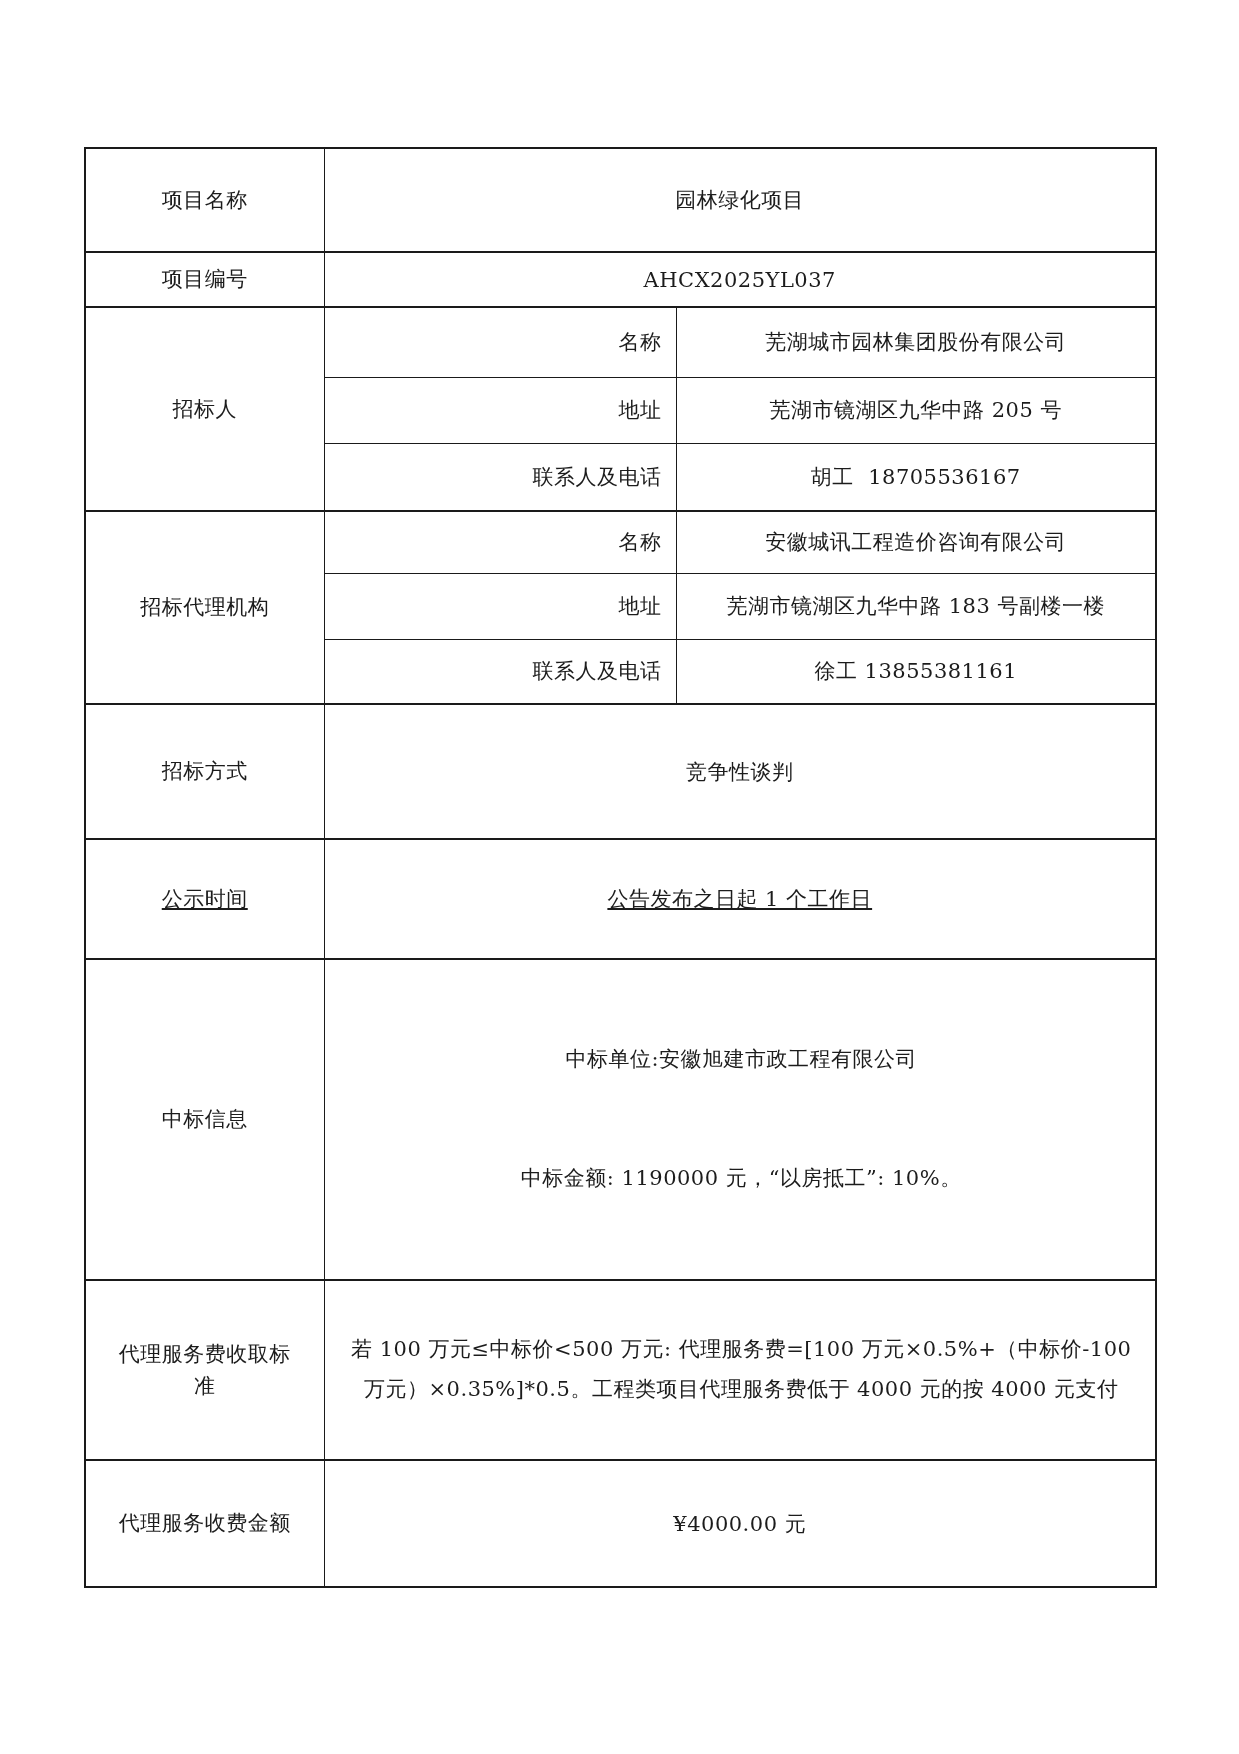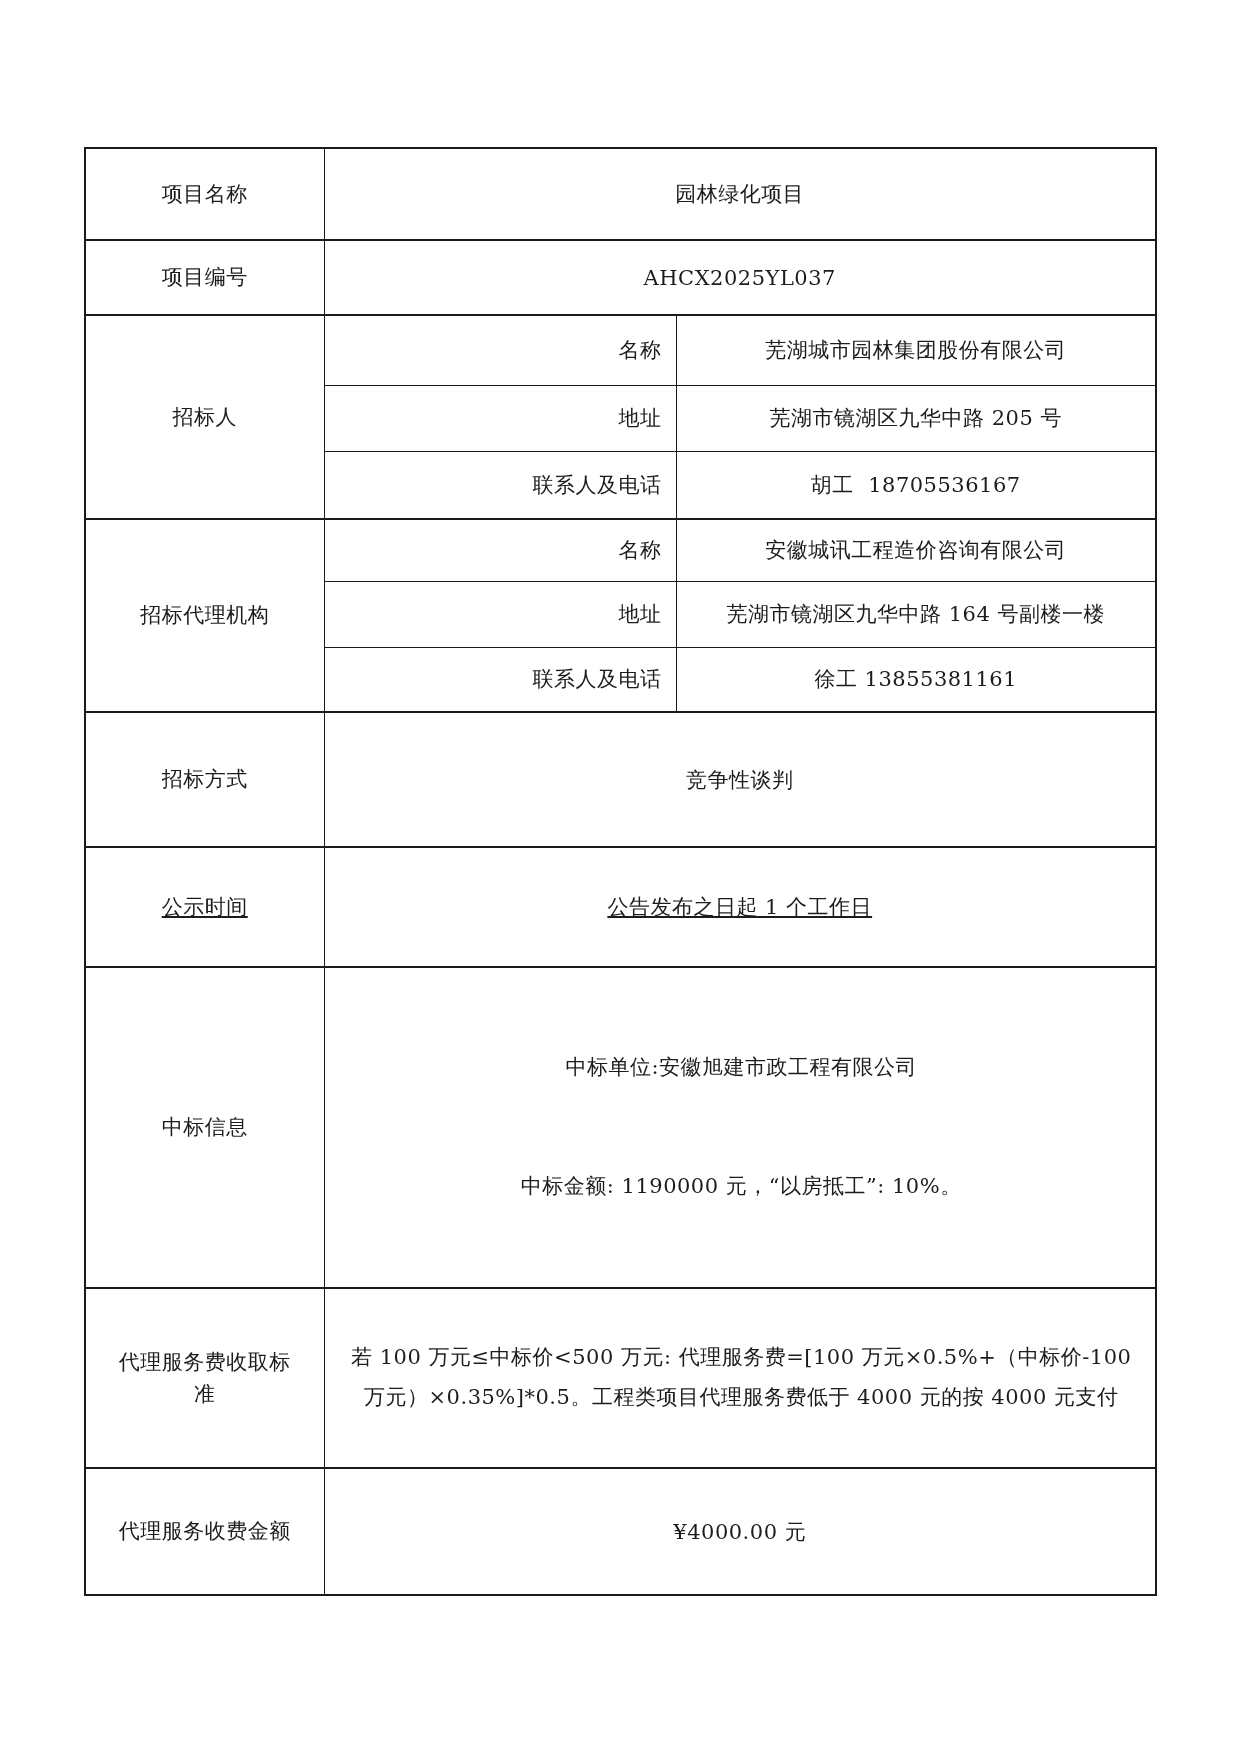--- a/index.html
+++ b/index.html
@@ -42,21 +42,21 @@
   }
   td.val{
     text-align:center;
     padding:0 18px;
   }
   td.block{
     text-align:center;
     padding:0 14px 0 17px;
     line-height:1.9;
   }
-  .r1{height:92px;} .r2{height:75px;}
+  .r1{height:104px;} .r2{height:55px;}
   .r3{height:70px;}  .r4{height:66px;} .r5{height:68px;}
   .r6{height:62px;}  .r7{height:66px;} .r8{height:65px;}
   .r9{height:135px;} .r10{height:120px;text-decoration:underline;}
   .r11{height:160px;}.r12{height:180px;padding-left:40px;}.r13{height:127px;}
 </style>
 </head>
 <body>
 
 <div class="page">
   <table class="doc-table">
@@ -91,21 +91,21 @@
       <td class="val">胡工  18705536167</td>
     </tr>
 
     <tr class="r6 sect">
       <td class="lbl" rowspan="3">招标代理机构</td>
       <td class="sublbl">名称</td>
       <td class="val">安徽城讯工程造价咨询有限公司</td>
     </tr>
     <tr class="r7">
       <td class="sublbl">地址</td>
-      <td class="val">芜湖市镜湖区九华中路 164 号副楼一楼</td>
+      <td class="val">芜湖市镜湖区九华中路 183 号副楼一楼</td>
     </tr>
     <tr class="r8">
       <td class="sublbl">联系人及电话</td>
       <td class="val">徐工 13855381161</td>
     </tr>
 
     <tr class="r9 sect">
       <td class="lbl">招标方式</td>
       <td class="val" colspan="2">竞争性谈判</td>
     </tr>

